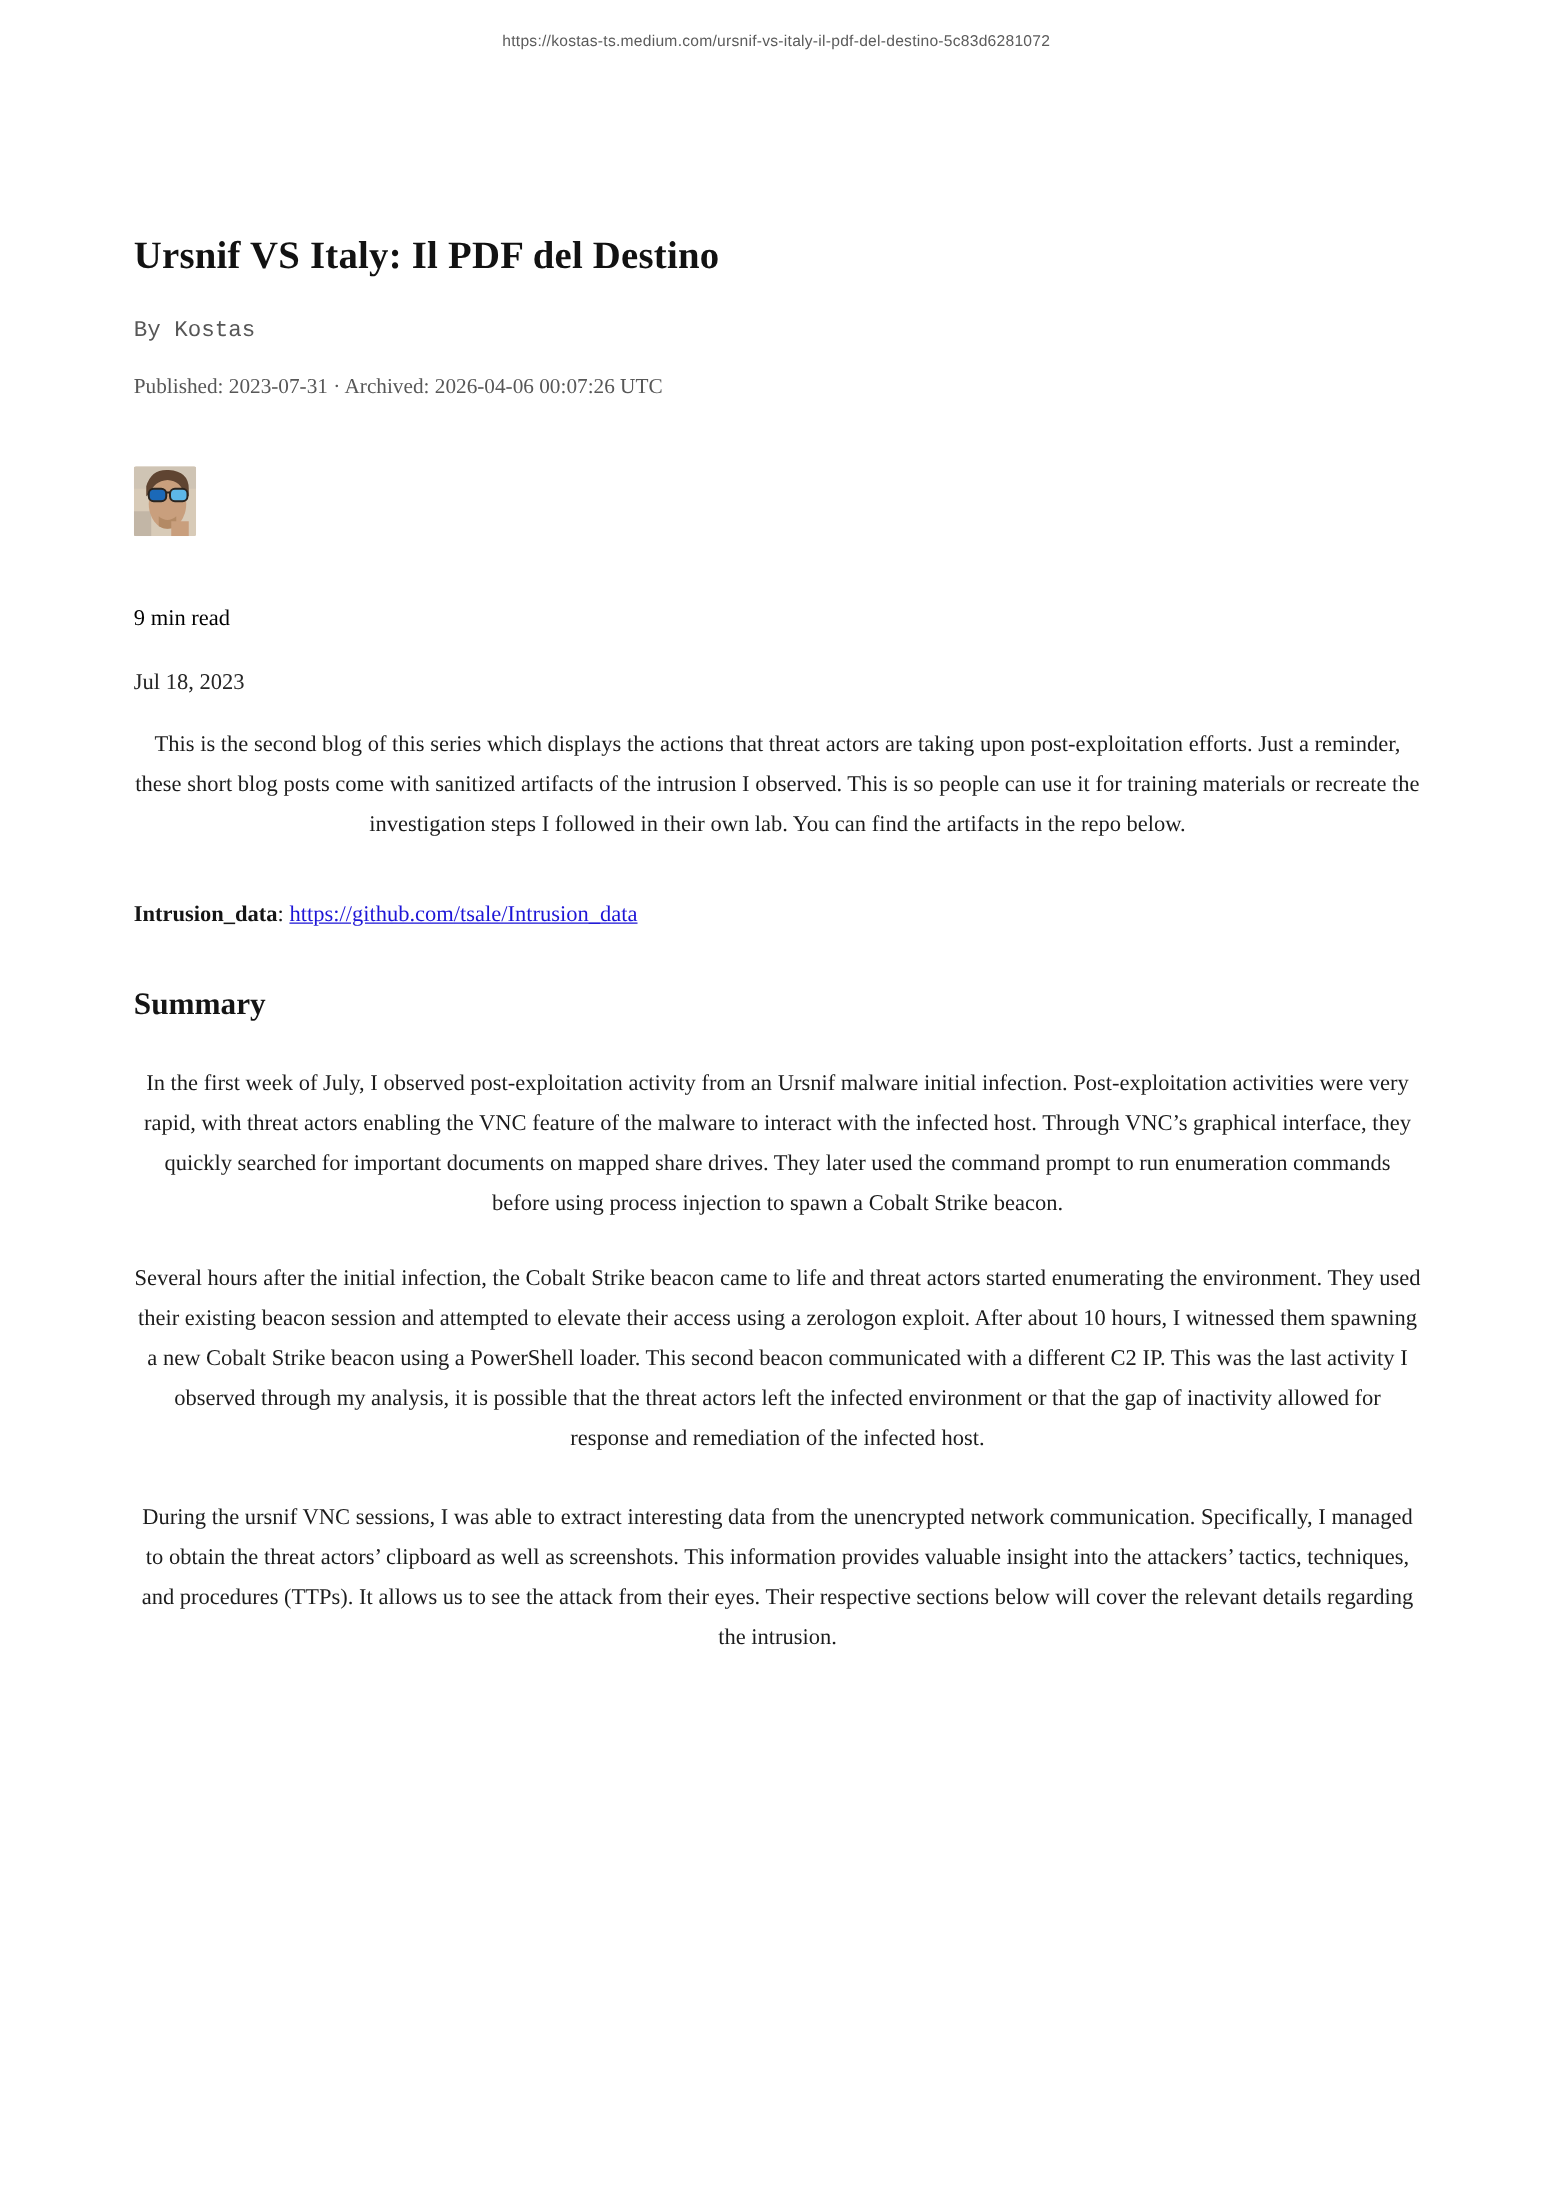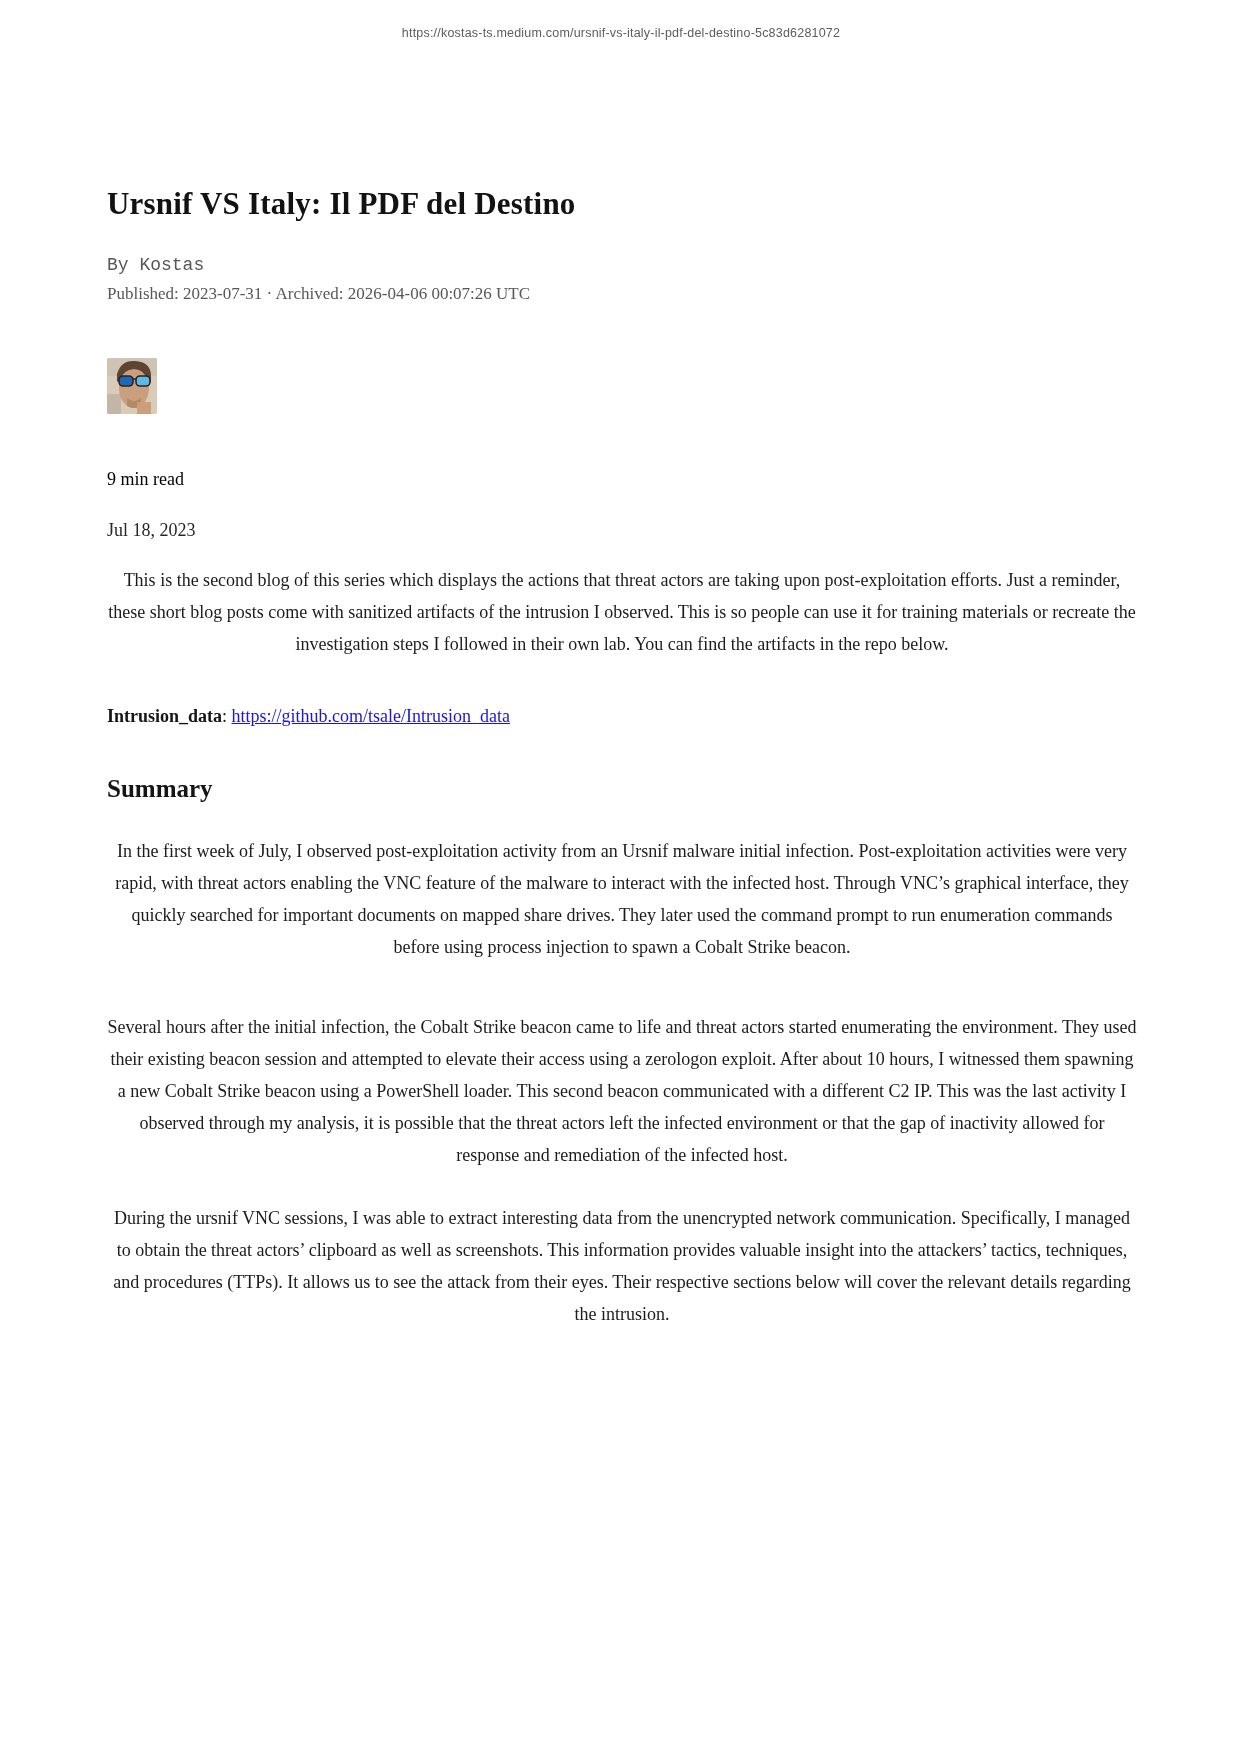--- a/index.html
+++ b/index.html
@@ -39,21 +39,21 @@
     letter-spacing:0.2px;
   }
   .byline {
     margin-top:30px;
     font-size:18px;
     line-height:24px;
     color:#575757;
     font-family:Liberation Mono, monospace;
   }
   .publine {
-    margin-top:6px;
+    margin-top:21px;
     font-size:17px;
     line-height:22px;
     color:#575757;
   }
   .avatar-wrap {
     margin-top:53px;
     width:50px;
     height:56px;
     border-radius:2px;
     overflow:hidden;
@@ -93,21 +93,21 @@
     word-break:break-all;
   }
   h2.section-heading {
     margin-top:44px;
     font-size:25px;
     line-height:31px;
     font-weight:bold;
     color:#151515;
   }
   .section .para:first-of-type { margin-top:31px; }
-  .section .para + .para { margin-top:48px; }
+  .section .para + .para { margin-top:28px; }
   .page-footer {
     position:absolute;
     top:1710px;
     left:0;
     width:100%;
     text-align:center;
     font-family:"Liberation Sans", sans-serif;
     font-size:16px;
     color:#404040;
   }

